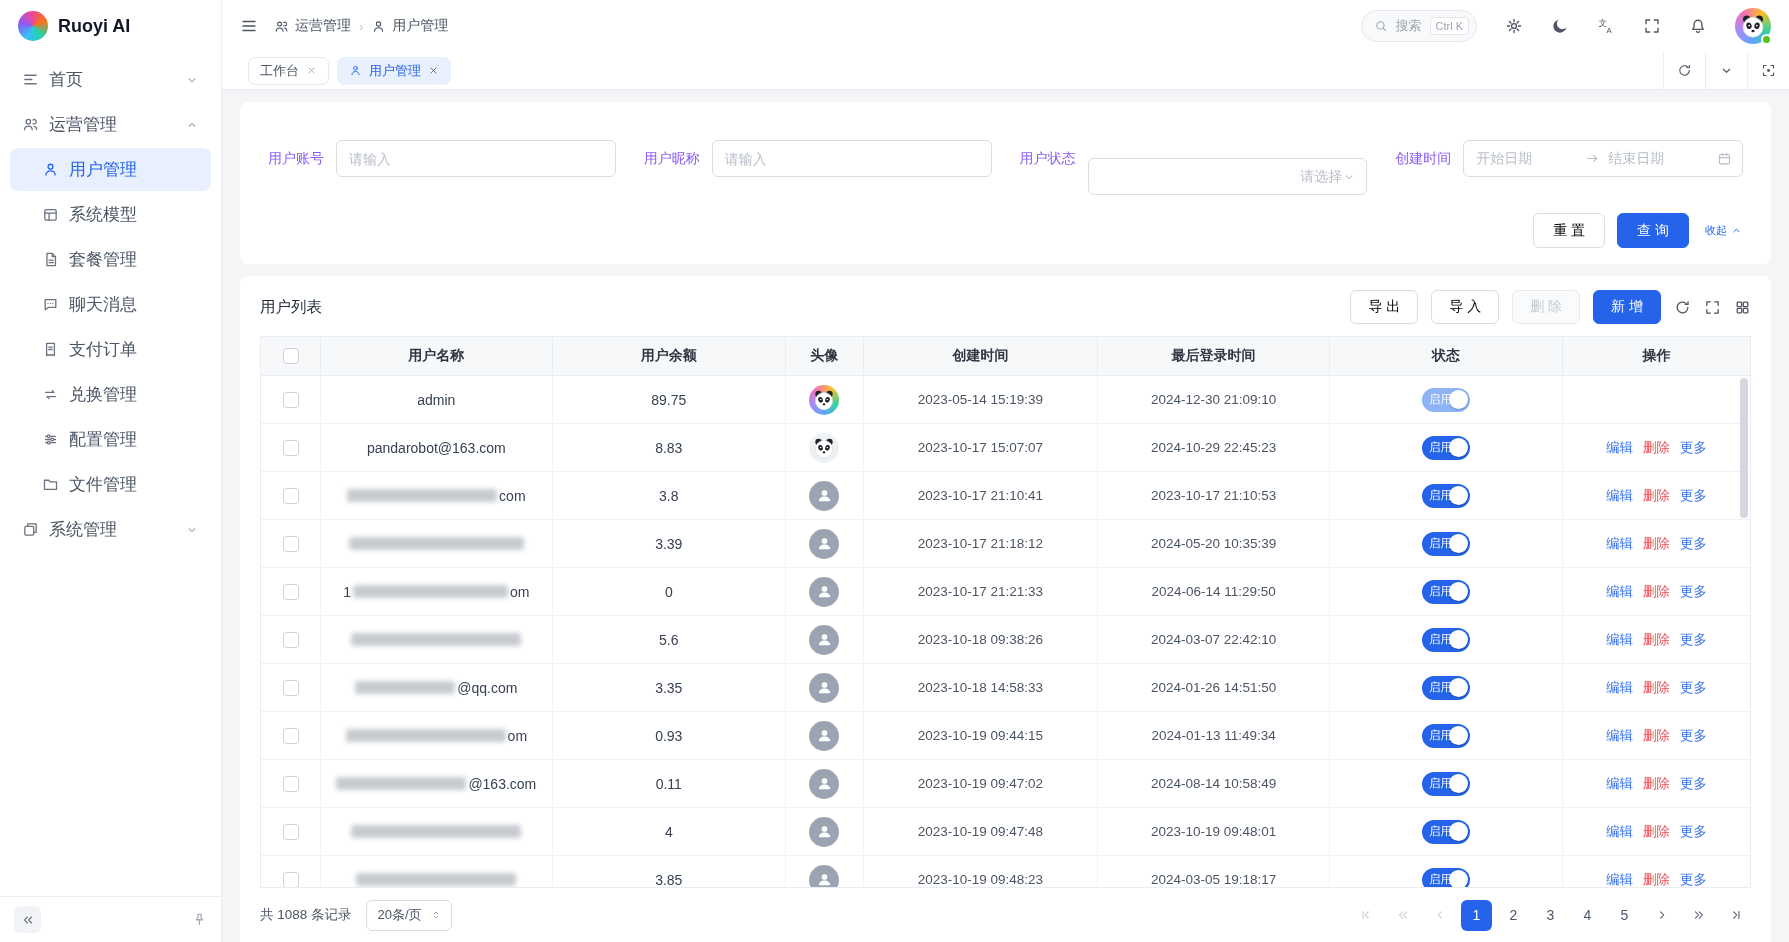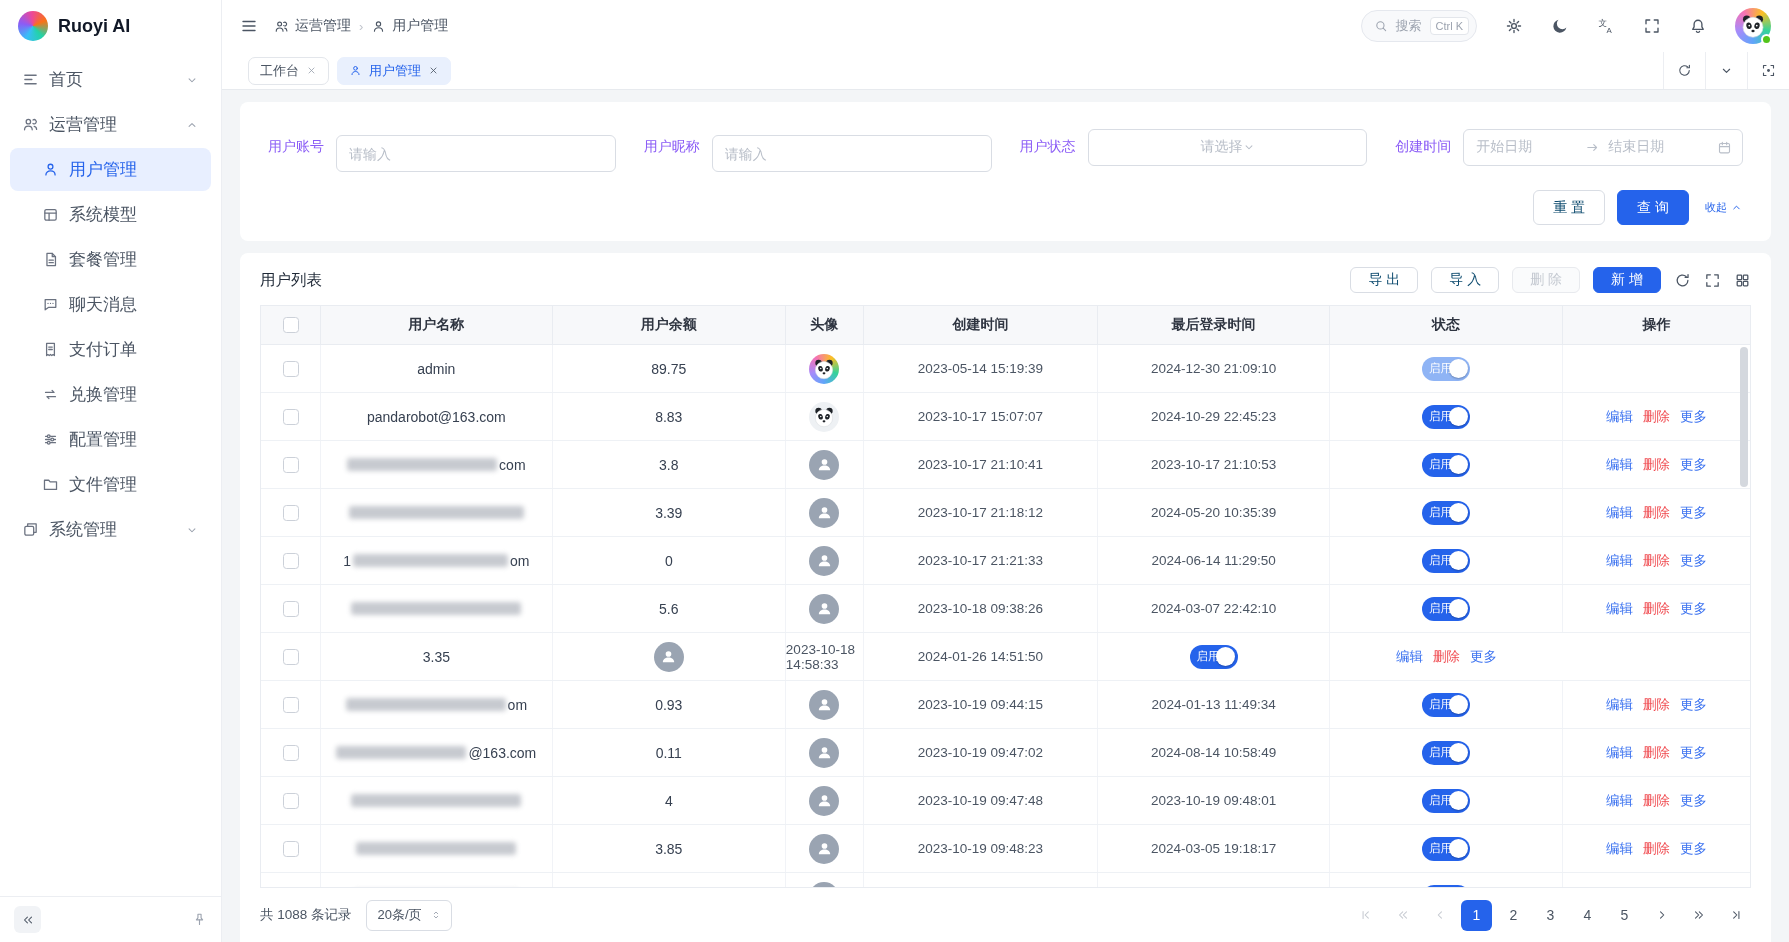--- a/index.html
+++ b/index.html
@@ -59,41 +59,41 @@
   
   .content{flex:1;display:flex;flex-direction:column;gap:12px;padding:12px 18px 0;min-height:0;}
   .card{background:#fff;border-radius:8px;}
 
   
   .filter-card{padding:20px 28px 16px;flex-shrink:0;}
   .filter-grid{display:grid;grid-template-columns:repeat(4,1fr);column-gap:28px;}
   .field{display:flex;align-items:center;gap:12px;min-width:0;}
   .flabel{flex-shrink:0;font-size:14px;color:#8b5cf6;white-space:nowrap;}
   .finput,.fselect,.fdate{flex:1;height:37px;border:1px solid #d9dde4;border-radius:6px;font-size:14px;min-width:0;background:#fff;}
-  .finput{padding:0 12px;color:#c2410c;outline:none;font-family:inherit;margin-top:13px;}
+  .finput{padding:0 12px;color:#c2410c;outline:none;font-family:inherit;}
   .finput::placeholder{color:#b8bec8;}
-  .fselect{display:flex;align-items:center;justify-content:center;padding:0 10px 0 12px;cursor:pointer;}
+  .fselect{display:flex;align-items:center;justify-content:flex-end;padding:0 10px 0 12px;cursor:pointer;margin-top:36px;}
   .placeholder{color:#b8bec8;}
   .fselect .i{color:#b8bec8;font-size:14px;}
   .fdate{display:flex;align-items:center;gap:8px;padding:0 10px 0 12px;cursor:pointer;}
   .fdate .placeholder{flex:1;white-space:nowrap;overflow:hidden;}
   .fdate .i{color:#b8bec8;font-size:15px;flex-shrink:0;}
   .filter-actions{display:flex;justify-content:flex-end;align-items:center;gap:12px;margin-top:18px;}
-  .btn{height:35px;padding:0 19px;border-radius:6px;border:1px solid #d9dde4;background:#fff;color:#0c4a6e;font-size:14px;cursor:pointer;font-family:inherit;white-space:nowrap;}
+  .btn{height:35px;padding:0 19px;border-radius:6px;border:1px solid #d9dde4;background:#fff;color:#000000;font-size:14px;cursor:pointer;font-family:inherit;white-space:nowrap;}
   .btn.primary{background:var(--primary);border-color:var(--primary);color:#fff;}
   .btn.disabled{color:#c4c9d1;background:#fafbfc;border-color:#e8eaee;cursor:not-allowed;}
   .collapse-link{display:flex;align-items:center;gap:3px;color:var(--primary);font-size:11px;cursor:pointer;margin-left:4px;}
   .collapse-link .i{font-size:13px;}
 
   
   .table-card{flex:1;display:flex;flex-direction:column;min-height:0;padding:14px 20px 0;border-radius:8px 8px 0 0;}
   .table-head{display:flex;align-items:center;margin-bottom:12px;flex-shrink:0;}
   .table-title{font-size:15.5px;font-weight:500;color:#1f2937;}
   .toolbar{margin-left:auto;display:flex;align-items:center;gap:13px;}
-  .toolbar .btn{height:26px;padding:0 17px;}
+  .toolbar .btn{height:34px;padding:0 17px;}
   .tool-ico{font-size:17px;color:#4b5563;cursor:pointer;}
   .tbl{flex:1;display:flex;flex-direction:column;min-height:0;border:1px solid #e9ecf1;}
   .trow{display:grid;grid-template-columns:60px 1.55fr 1.56fr 0.52fr 1.57fr 1.55fr 1.56fr 1.25fr;}
   .thead{background:#f7f8fa;border-bottom:1px solid #e9ecf1;flex-shrink:0;}
   .th{height:38px;display:flex;align-items:center;justify-content:center;font-weight:600;font-size:14px;color:#2f3541;border-right:1px solid #e9ecf1;}
   .th:last-child{border-right:none;}
   .tbody{flex:1;min-height:0;overflow:hidden;position:relative;}
   .trow.body{height:48px;border-bottom:1px solid #eef1f5;}
   .td{display:flex;align-items:center;justify-content:center;border-right:1px solid #f1f3f7;height:100%;font-size:14px;color:#374151;overflow:hidden;}
   .td:last-child{border-right:none;}
@@ -702,20 +702,24 @@
       <div class="td acts">
                     <span class="link">编辑</span>
        <span class="link danger">删除</span>
        <span class="link">更多</span>
                   </div>
     </div>
     <div class="trow body">
       <div class="td">
                     <span class="cbx"></span>
                   </div>
+      <div class="td namecell">
+                    <span class="mask" style="width:100px"></span>
+                    <span class="mask-text">@qq.com</span>
+                  </div>
       <div class="td">3.35</div>
       <div class="td">
                     <span class="tavatar default">
                       <svg viewBox="0 0 24 24" fill="#fff">
                         <circle cx="12" cy="8.5" r="4"></circle>
                         <path d="M4 20c0-4 3.6-6.5 8-6.5s8 2.5 8 6.5z"></path>
                       </svg>
                     </span>
                   </div>
       <div class="td time">2023-10-18 14:58:33</div>

